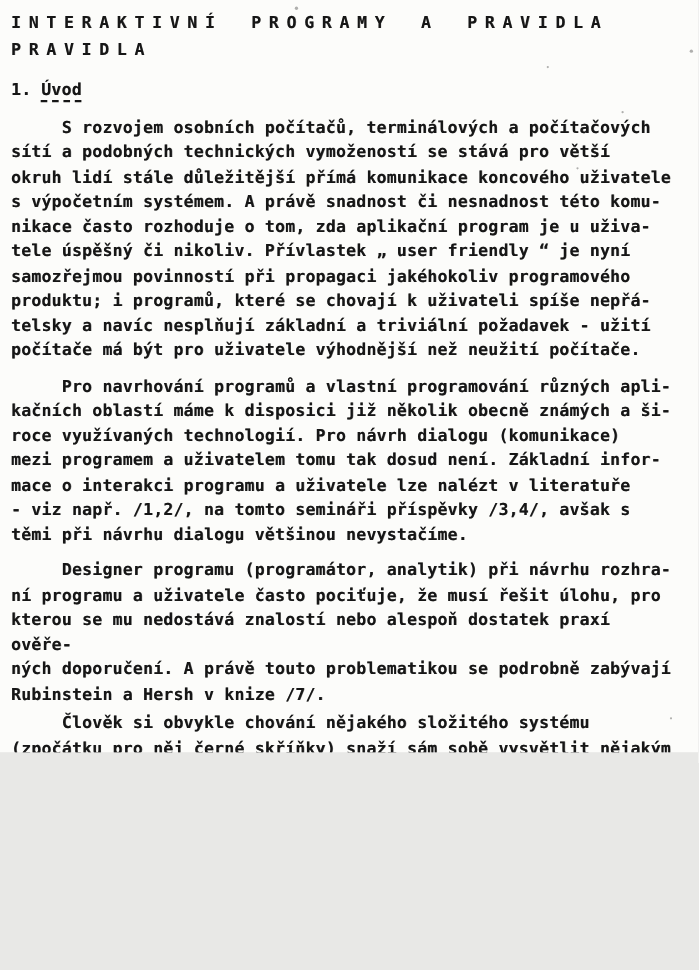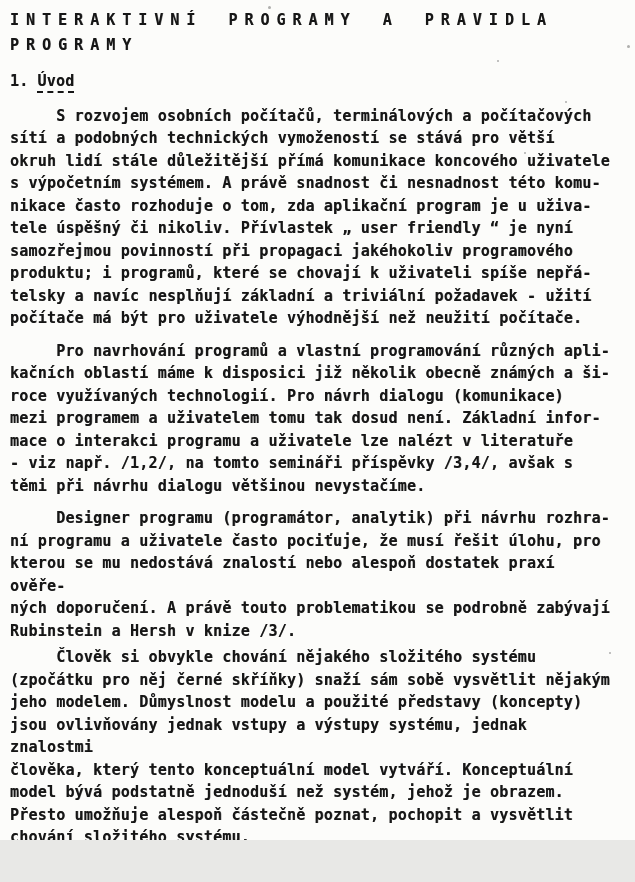--- a/index.html
+++ b/index.html
@@ -3,21 +3,21 @@
 <meta charset="utf-8">
 <style>
   html, body {
     margin: 0;
     padding: 0;
     background: #e8e8e6;
   }
   .page {
     position: relative;
     width: 635px;
-    height: 840px;
+    height: 684px;
     margin: 0 auto;
     background: #fcfcfa;
     color: #161616;
     font-family: "DejaVu Sans Mono", "Liberation Mono", monospace;
     font-size: 15px;
     font-weight: bold;
     line-height: 22.5px;
     letter-spacing: 0.2px;
     box-sizing: border-box;
     padding: 8px 10px 0 10px;
@@ -73,21 +73,21 @@
     opacity: 0.55;
   }
 </style>
 </head>
 <body>
 
 <div class="page">
 
   <h1 class="doc-title">
     <span class="title-line">INTERAKTIVNÍ PROGRAMY A PRAVIDLA</span>
-    <span class="title-line">PROGRAMY</span>
+    <span class="title-line">PRAVIDLA</span>
   </h1>
 
 
   <h2 class="section-heading">
     <span class="sec-num">1.</span><span class="underlined">Úvod</span>
   </h2>
 
   <p class="para">     S rozvojem osobních počítačů, terminálových a počítačových
 sítí a podobných technických vymožeností se stává pro větší
 okruh lidí stále důležitější přímá komunikace koncového uživatele
@@ -104,21 +104,21 @@
 roce využívaných technologií. Pro návrh dialogu (komunikace)
 mezi programem a uživatelem tomu tak dosud není. Základní infor-
 mace o interakci programu a uživatele lze nalézt v literatuře
 - viz např. /1,2/, na tomto semináři příspěvky /3,4/, avšak s
 těmi při návrhu dialogu většinou nevystačíme.</p>
 
   <p class="para last-of-section">     Designer programu (programátor, analytik) při návrhu rozhra-
 ní programu a uživatele často pociťuje, že musí řešit úlohu, pro
 kterou se mu nedostává znalostí nebo alespoň dostatek praxí ověře-
 ných doporučení. A právě touto problematikou se podrobně zabývají
-Rubinstein a Hersh v knize /3/.</p>
+Rubinstein a Hersh v knize /7/.</p>
 
 
   <p class="para">     Člověk si obvykle chování nějakého složitého systému
 (zpočátku pro něj černé skříňky) snaží sám sobě vysvětlit nějakým
 jeho modelem. Důmyslnost modelu a použité představy (koncepty)
 jsou ovlivňovány jednak vstupy a výstupy systému, jednak znalostmi
 člověka, který tento konceptuální model vytváří. Konceptuální
 model bývá podstatně jednoduší než systém, jehož je obrazem.
 Přesto umožňuje alespoň částečně poznat, pochopit a vysvětlit
 chování složitého systému.</p>

